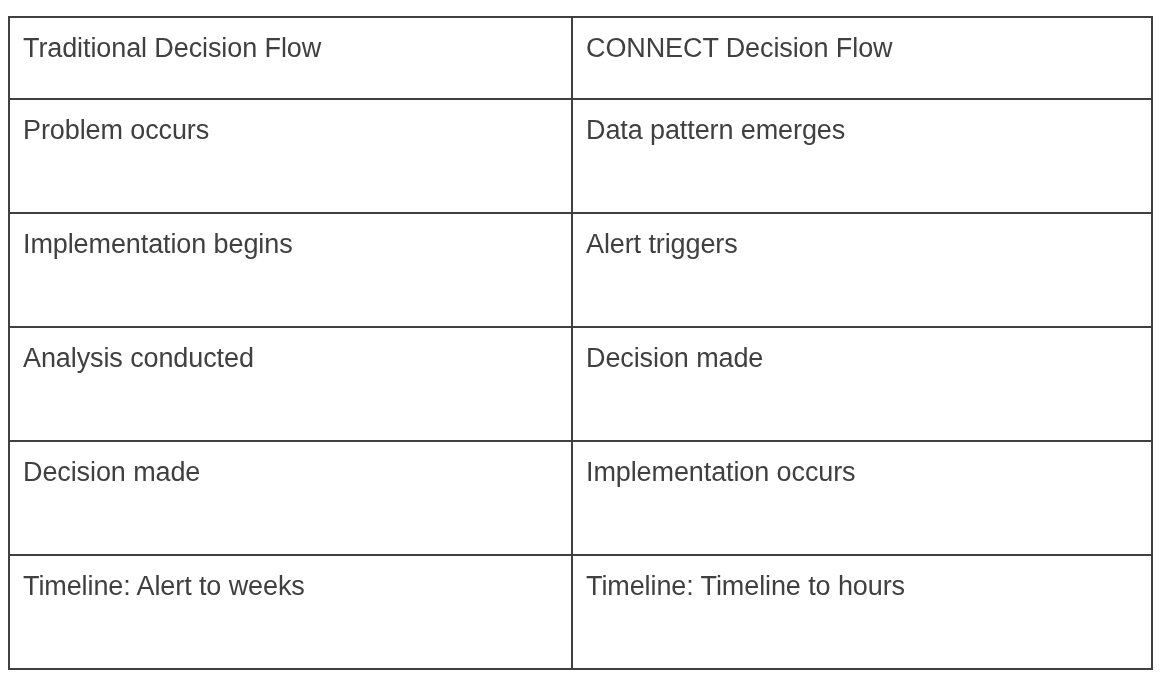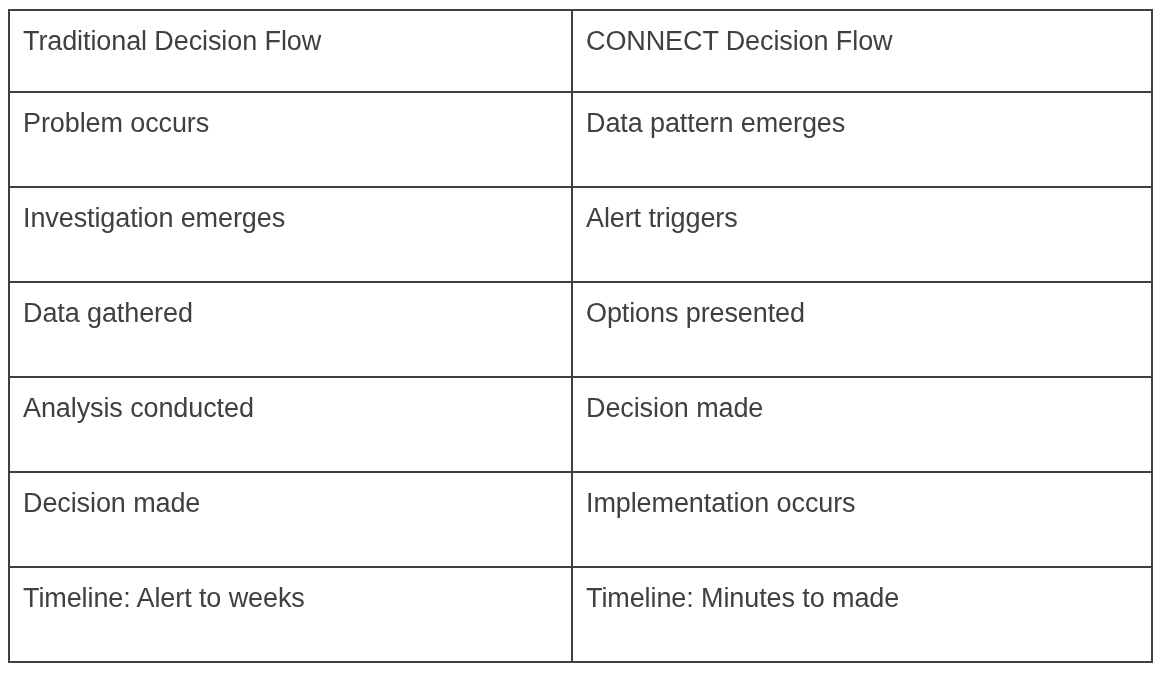--- a/index.html
+++ b/index.html
@@ -21,21 +21,21 @@
     position: relative;
     width: 1162px;
     height: 674px;
     background: #ffffff;
   }
 
   
   .comparison-table {
     position: absolute;
     left: 8px;
-    top: 9px;
+    top: 16px;
     width: 1143px;
     height: 654px;
     border-collapse: collapse;
     table-layout: fixed;
     background: #ffffff;
   }
 
   .comparison-table col.col-left  { width: 563px; }
   .comparison-table col.col-right { width: 580px; }
 
@@ -94,35 +94,27 @@
         <td>
           <span class="cell-text">Problem occurs</span>
         </td>
         <td>
           <span class="cell-text">Data pattern emerges</span>
         </td>
       </tr>
 
       <tr>
         <td>
-          <span class="cell-text">Investigation emerges</span>
+          <span class="cell-text">Implementation begins</span>
         </td>
         <td>
           <span class="cell-text">Alert triggers</span>
         </td>
       </tr>
 
-      <tr>
-        <td>
-          <span class="cell-text">Data gathered</span>
-        </td>
-        <td>
-          <span class="cell-text">Options presented</span>
-        </td>
-      </tr>
 
       <tr>
         <td>
           <span class="cell-text">Analysis conducted</span>
         </td>
         <td>
           <span class="cell-text">Decision made</span>
         </td>
       </tr>
 
@@ -134,20 +126,20 @@
           <span class="cell-text">Implementation occurs</span>
         </td>
       </tr>
 
 
       <tr>
         <td>
           <span class="cell-text">Timeline: Alert to weeks</span>
         </td>
         <td>
-          <span class="cell-text">Timeline: Minutes to made</span>
+          <span class="cell-text">Timeline: Timeline to hours</span>
         </td>
       </tr>
 
     </tbody>
   </table>
 
 </div>
 
 </body></html>

